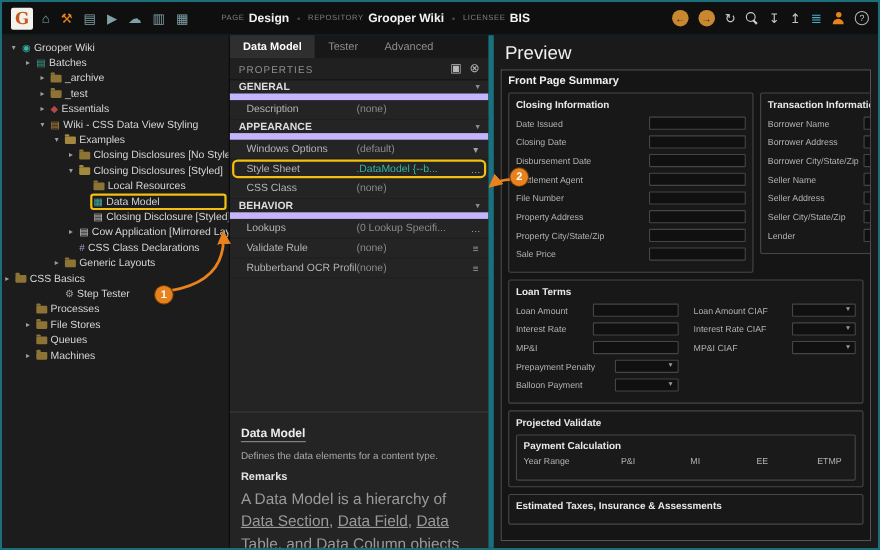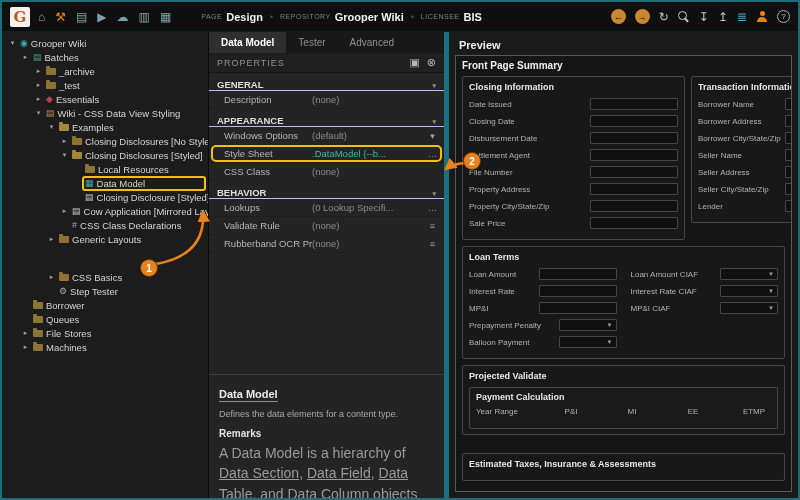--- a/index.html
+++ b/index.html
@@ -59,46 +59,46 @@
   .middle { width:236px; background:#242424; display:flex; flex-direction:column;
     border-left:1px solid #0a0a0a; flex:none; }
   .tabs { display:flex; background:#181818; height:21px; flex:none; }
   .tab { padding:0 12px; display:flex; align-items:center; font-size:10px; color:#8d8d8d; cursor:pointer; }
   .tab.active { background:#2f2f2f; color:#ffffff; font-weight:bold; }
   .props-header { height:20px; background:#202020; display:flex; align-items:center;
     padding:0 8px; flex:none; border-bottom:1px solid #151515; }
   .props-title { font-size:9px; color:#909090; letter-spacing:1px; flex:1; }
   .ph-icon { color:#b8b8b8; font-size:11px; margin-left:7px; cursor:pointer; line-height:1; }
   .props-list { flex:none; }
-  .prop-group-header { height:18px; display:flex; align-items:flex-end; padding:0 8px;
-    font-size:9.5px; font-weight:bold; color:#dedede; border-bottom:1px solid #c4b5fd; }
+  .prop-group-header { height:18px; display:flex; align-items:center; padding:0 8px;
+    font-size:9.5px; font-weight:bold; color:#dedede; border-bottom:6px solid #c4b5fd; }
   .gh-chevron { margin-left:auto; color:#8a8a8a; font-size:7px; }
   .prop-row { height:18px; display:flex; align-items:center; padding:0 5px 0 15px;
     font-size:9.5px; border-bottom:1px solid #1f1f1f; position:relative; cursor:default; }
-  .prop-label { width:88px; color:#b5b5b5; flex:none; overflow:hidden; white-space:nowrap; }
+  .prop-label { width:100px; color:#b5b5b5; flex:none; overflow:hidden; white-space:nowrap; }
   .prop-value { flex:1; color:#8a8a8a; white-space:nowrap; overflow:hidden; }
   .prop-value.teal { color:#35b8a6; }
   .prop-ctrl { flex:none; color:#a2a2a2; font-size:9px; width:13px; text-align:center; }
   .prop-row.highlight::after { content:""; position:absolute; inset:0 2px;
     border:2px solid #f2c010; border-radius:5px; pointer-events:none; }
   .props-spacer { flex:1; }
   .doc { flex:none; height:124px; border-top:1px solid #3d3d3d; padding:9px 10px;
     background:#242424; overflow:hidden; }
   .doc-title { font-size:11px; font-weight:bold; color:#ececec; display:inline-block;
     border-bottom:1px solid #8d8d8d; padding-bottom:1px; margin-bottom:7px; }
   .doc-desc { font-size:9px; color:#a8a8a8; margin-bottom:9px; }
   .remarks-title { font-size:10px; font-weight:bold; color:#e2e2e2; margin-bottom:4px; }
   .remarks { font-size:14px; color:#9a9a9a; line-height:1.45; }
   .remarks .lnk { text-decoration:underline; cursor:pointer; }
 
   .splitter { width:5px; background:#19707e; flex:none; cursor:col-resize; }
 
   
   .preview { flex:1; background:#1a1a1a; display:flex; flex-direction:column; overflow:hidden; }
-  .preview-title { font-size:11px; font-weight:bold; color:#f0f0f0; padding:7px 10px 4px; flex:none; }
+  .preview-title { font-size:17px; font-weight:normal; color:#f0f0f0; padding:7px 10px 4px; flex:none; }
   .preview-body { flex:1; margin:0 6px 6px 6px; overflow:hidden; }
   .fps-box { border:1px solid #5a5a5a; height:100%; padding:4px 6px; background:#151515; overflow:hidden; }
   .fps-title { font-size:10px; font-weight:bold; color:#f0f0f0; margin-bottom:5px; }
   .cols { display:flex; gap:6px; align-items:flex-start; }
   .group-box { border:1px solid #474747; border-radius:2px; padding:5px 6px; background:#181818; }
   .group-title { font-size:9px; font-weight:bold; color:#e8e8e8; margin-bottom:6px; white-space:nowrap; }
   .closing { width:223px; flex:none; }
   .transaction { flex:1; }
   .field-row { display:flex; align-items:center; margin-bottom:5px; }
   .field-label { font-size:8px; color:#b2b2b2; flex:1; padding-right:4px; white-space:nowrap; overflow:hidden; }
@@ -111,21 +111,21 @@
   .loan { margin-top:6px; }
   .loan-grid { display:grid; grid-template-columns:1fr 1fr; column-gap:14px; }
   .loan-cell { display:flex; align-items:center; margin-bottom:5px; min-height:12px; }
   .loan .field-input { width:78px; }
   .projected { margin-top:6px; }
   .pc-box { border:1px solid #474747; border-radius:2px; padding:4px 6px 12px 6px; background:#1a1a1a; }
   .pc-title { font-size:9px; font-weight:bold; color:#e8e8e8; margin-bottom:5px; }
   .pc-cols { display:flex;gap:27px; }
   .pc-col { flex:1; font-size:8px; color:#b2b2b2; text-align:center; white-space:nowrap; }
   .pc-col:first-child { flex:1.5; text-align:left; }
-  .taxes { margin-top:18px; }
+  .taxes { margin-top:6px; }
   .taxes .field-input { width:88px; }
 
   
   .anno-svg { position:absolute; inset:0; width:800px; height:500px; pointer-events:none; z-index:40; }
   .anno-circle { position:absolute; width:16px; height:16px; border-radius:50%;
     background:#e8821e; color:#fff; font-size:10px; font-weight:bold; z-index:41;
     display:flex; align-items:center; justify-content:center;
     box-shadow:0 0 0 1px #6e3d0e, 0 1px 2px rgba(0,0,0,.6); pointer-events:none; }
 </style>
 </head>
@@ -267,53 +267,53 @@
             <span class="tlabel">CSS Class Declarations</span>
           </span>
         </div>
         <div class="titem" style="padding-left: 45px;">
           <span class="arrow">▸</span>
           <span class="tbox">
             <span class="icon-folder"></span>
             <span class="tlabel">Generic Layouts</span>
           </span>
         </div>
-        <div class="titem" style="padding-left: 45px; margin-top: 24px;">
+        <div class="titem" style="">
           <span class="arrow">▸</span>
           <span class="tbox">
             <span class="icon-folder"></span>
             <span class="tlabel">CSS Basics</span>
           </span>
         </div>
         <div class="titem" style="padding-left: 45px;">
           <span class="arrow"></span>
           <span class="tbox">
             <span class="icon-glyph" style="color: rgb(168, 168, 168);">⚙</span>
             <span class="tlabel">Step Tester</span>
           </span>
         </div>
         <div class="titem" style="padding-left: 19px;">
           <span class="arrow"></span>
           <span class="tbox">
             <span class="icon-folder"></span>
-            <span class="tlabel">Borrower</span>
+            <span class="tlabel">Processes</span>
           </span>
         </div>
         <div class="titem" style="padding-left: 19px;">
+          <span class="arrow">▸</span>
+          <span class="tbox">
+            <span class="icon-folder"></span>
+            <span class="tlabel">File Stores</span>
+          </span>
+        </div>
+        <div class="titem" style="padding-left: 19px;">
           <span class="arrow"></span>
           <span class="tbox">
             <span class="icon-folder"></span>
             <span class="tlabel">Queues</span>
-          </span>
-        </div>
-        <div class="titem" style="padding-left: 19px;">
-          <span class="arrow">▸</span>
-          <span class="tbox">
-            <span class="icon-folder"></span>
-            <span class="tlabel">File Stores</span>
           </span>
         </div>
         <div class="titem" style="padding-left: 19px;">
           <span class="arrow">▸</span>
           <span class="tbox">
             <span class="icon-folder"></span>
             <span class="tlabel">Machines</span>
           </span>
         </div>
       </div>

